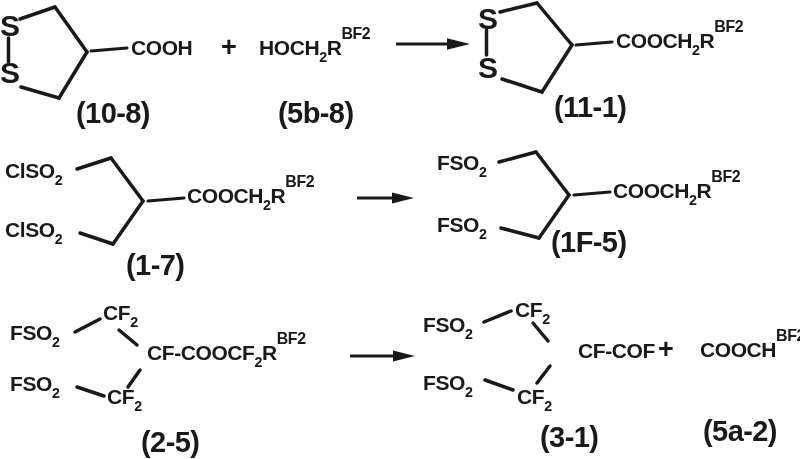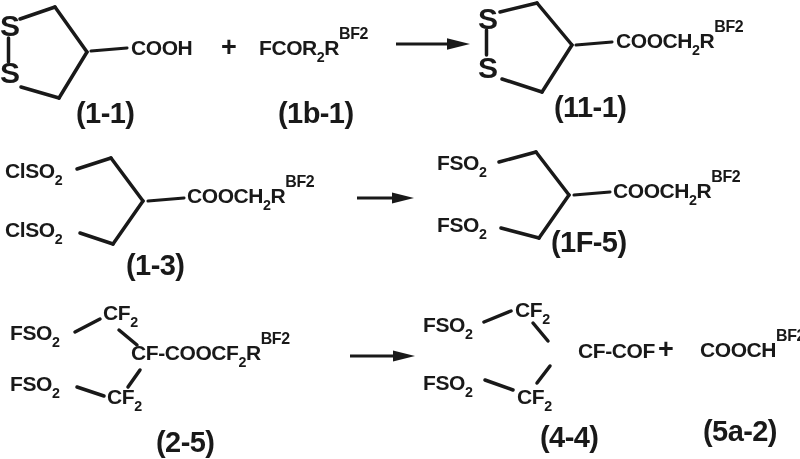--- a/index.html
+++ b/index.html
@@ -91,53 +91,53 @@
       <line class="bond" x1="550" y1="366" x2="537" y2="383"></line>
     </g>
   </svg>
 
   
   <div style="display:contents">
     <div class="t atom" style="left:0px;top:11px">S</div>
     <div class="t atom" style="left:0px;top:58px">S</div>
     <div class="t f" style="left:131px;top:37px">COOH</div>
     <div class="t plus" style="left:221px;top:34px">+</div>
-    <div class="t f" style="left:259px;top:37px"><span>FCOR</span><sub>2</sub><span>R</span><sup>BF2</sup></div>
-    <div class="t lbl" style="left:76px;top:99px">(1-1)</div>
-    <div class="t lbl" style="left:278px;top:99px">(1b-1)</div>
+    <div class="t f" style="left:259px;top:37px"><span>HOCH</span><sub>2</sub><span>R</span><sup>BF2</sup></div>
+    <div class="t lbl" style="left:76px;top:99px">(10-8)</div>
+    <div class="t lbl" style="left:278px;top:99px">(5b-8)</div>
     <div class="t atom" style="left:478px;top:4px">S</div>
     <div class="t atom" style="left:478px;top:53px">S</div>
     <div class="t f" style="left:616px;top:30px"><span>COOCH</span><sub>2</sub><span>R</span><sup>BF2</sup></div>
     <div class="t lbl" style="left:554px;top:93px">(11-1)</div>
   </div>
 
   
   <div style="display:contents">
     <div class="t f" style="left:5px;top:160px"><span>ClSO</span><sub>2</sub></div>
     <div class="t f" style="left:5px;top:219px"><span>ClSO</span><sub>2</sub></div>
     <div class="t f" style="left:187px;top:185px"><span>COOCH</span><sub>2</sub><span>R</span><sup>BF2</sup></div>
-    <div class="t lbl" style="left:126px;top:251px">(1-3)</div>
+    <div class="t lbl" style="left:126px;top:251px">(1-7)</div>
     <div class="t f" style="left:437px;top:152px"><span>FSO</span><sub>2</sub></div>
     <div class="t f" style="left:437px;top:214px"><span>FSO</span><sub>2</sub></div>
     <div class="t f" style="left:613px;top:180px"><span>COOCH</span><sub>2</sub><span>R</span><sup>BF2</sup></div>
     <div class="t lbl" style="left:551px;top:228px">(1F-5)</div>
   </div>
 
   
   <div style="display:contents">
     <div class="t f" style="left:10px;top:322px"><span>FSO</span><sub>2</sub></div>
     <div class="t f" style="left:103px;top:302px"><span>CF</span><sub>2</sub></div>
     <div class="t f" style="left:10px;top:373px"><span>FSO</span><sub>2</sub></div>
     <div class="t f" style="left:107px;top:386px"><span>CF</span><sub>2</sub></div>
-    <div class="t f" style="left:131px;top:342px"><span>CF-COOCF</span><sub>2</sub><span>R</span><sup>BF2</sup></div>
-    <div class="t lbl" style="left:156px;top:428px">(2-5)</div>
+    <div class="t f" style="left:147px;top:342px"><span>CF-COOCF</span><sub>2</sub><span>R</span><sup>BF2</sup></div>
+    <div class="t lbl" style="left:141px;top:428px">(2-5)</div>
     <div class="t f" style="left:423px;top:314px"><span>FSO</span><sub>2</sub></div>
     <div class="t f" style="left:515px;top:299px"><span>CF</span><sub>2</sub></div>
     <div class="t f" style="left:423px;top:372px"><span>FSO</span><sub>2</sub></div>
     <div class="t f" style="left:517px;top:386px"><span>CF</span><sub>2</sub></div>
     <div class="t f" style="left:578px;top:340px">CF-COF</div>
-    <div class="t lbl" style="left:540px;top:423px">(4-4)</div>
+    <div class="t lbl" style="left:540px;top:423px">(3-1)</div>
     <div class="t plus" style="left:658px;top:336px">+</div>
     <div class="t f" style="left:700px;top:339px"><span>COOCH</span><sup>BF2</sup></div>
     <div class="t lbl" style="left:703px;top:417px">(5a-2)</div>
   </div>
 
 </div>
 
 </body></html>

